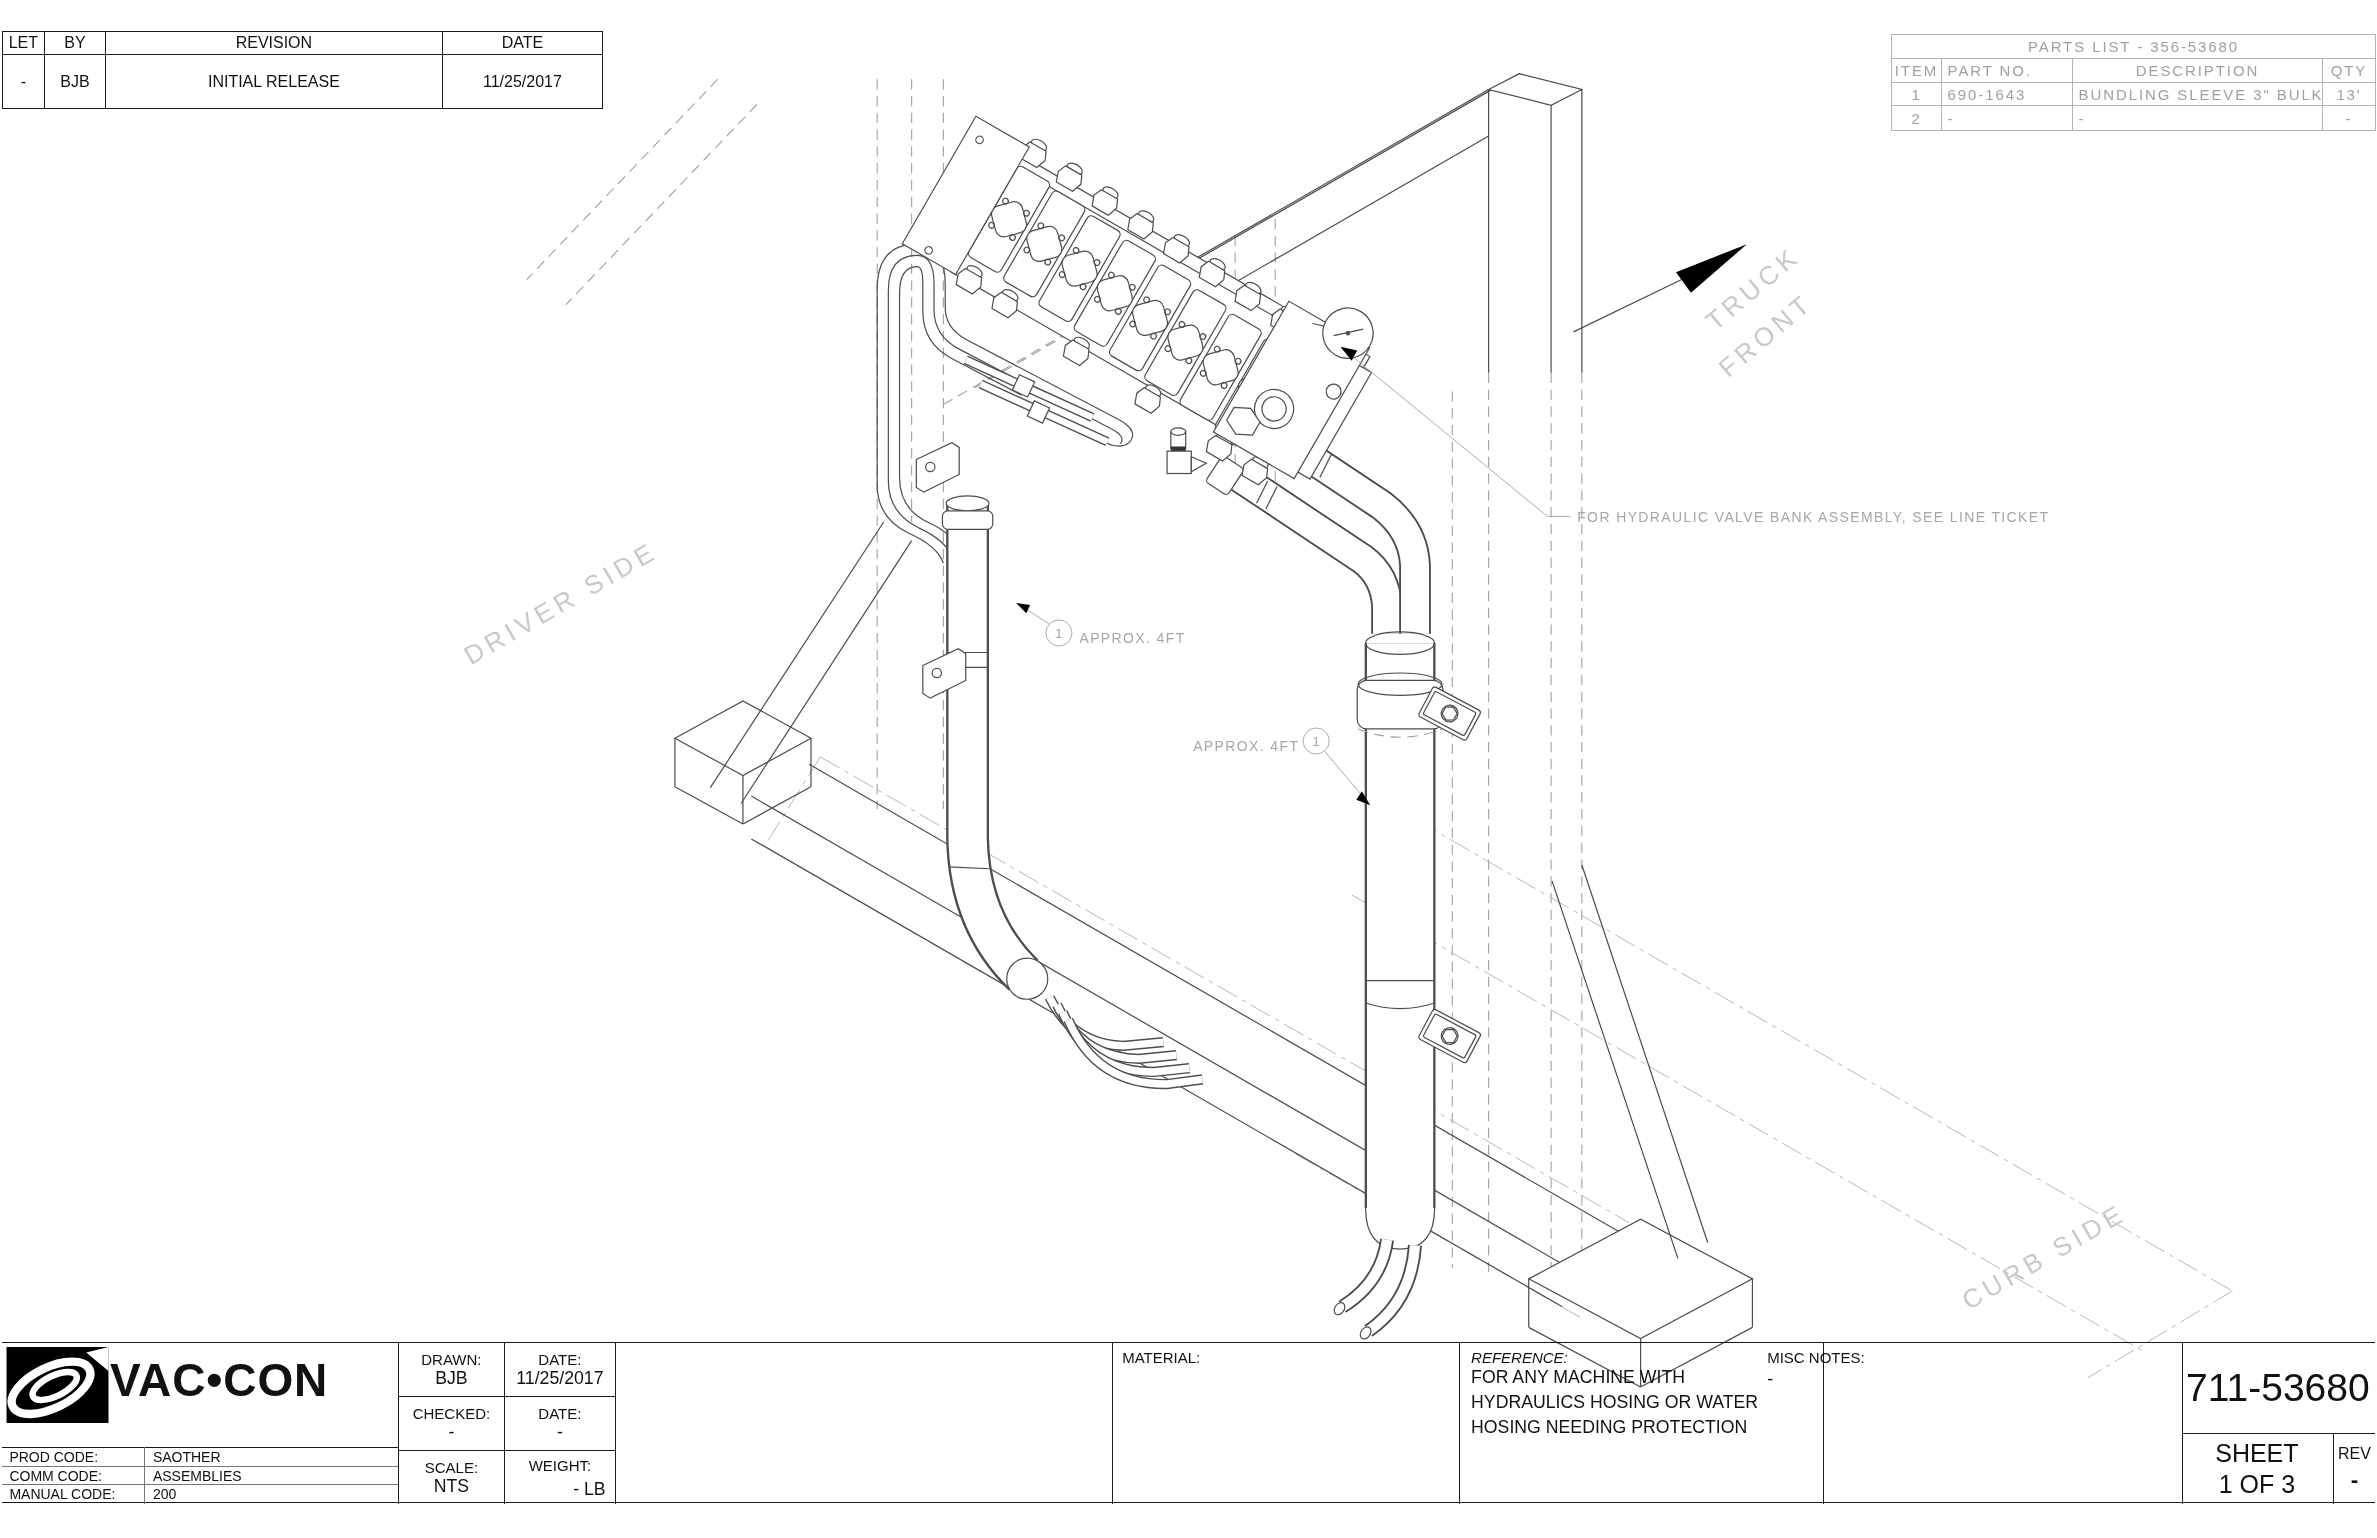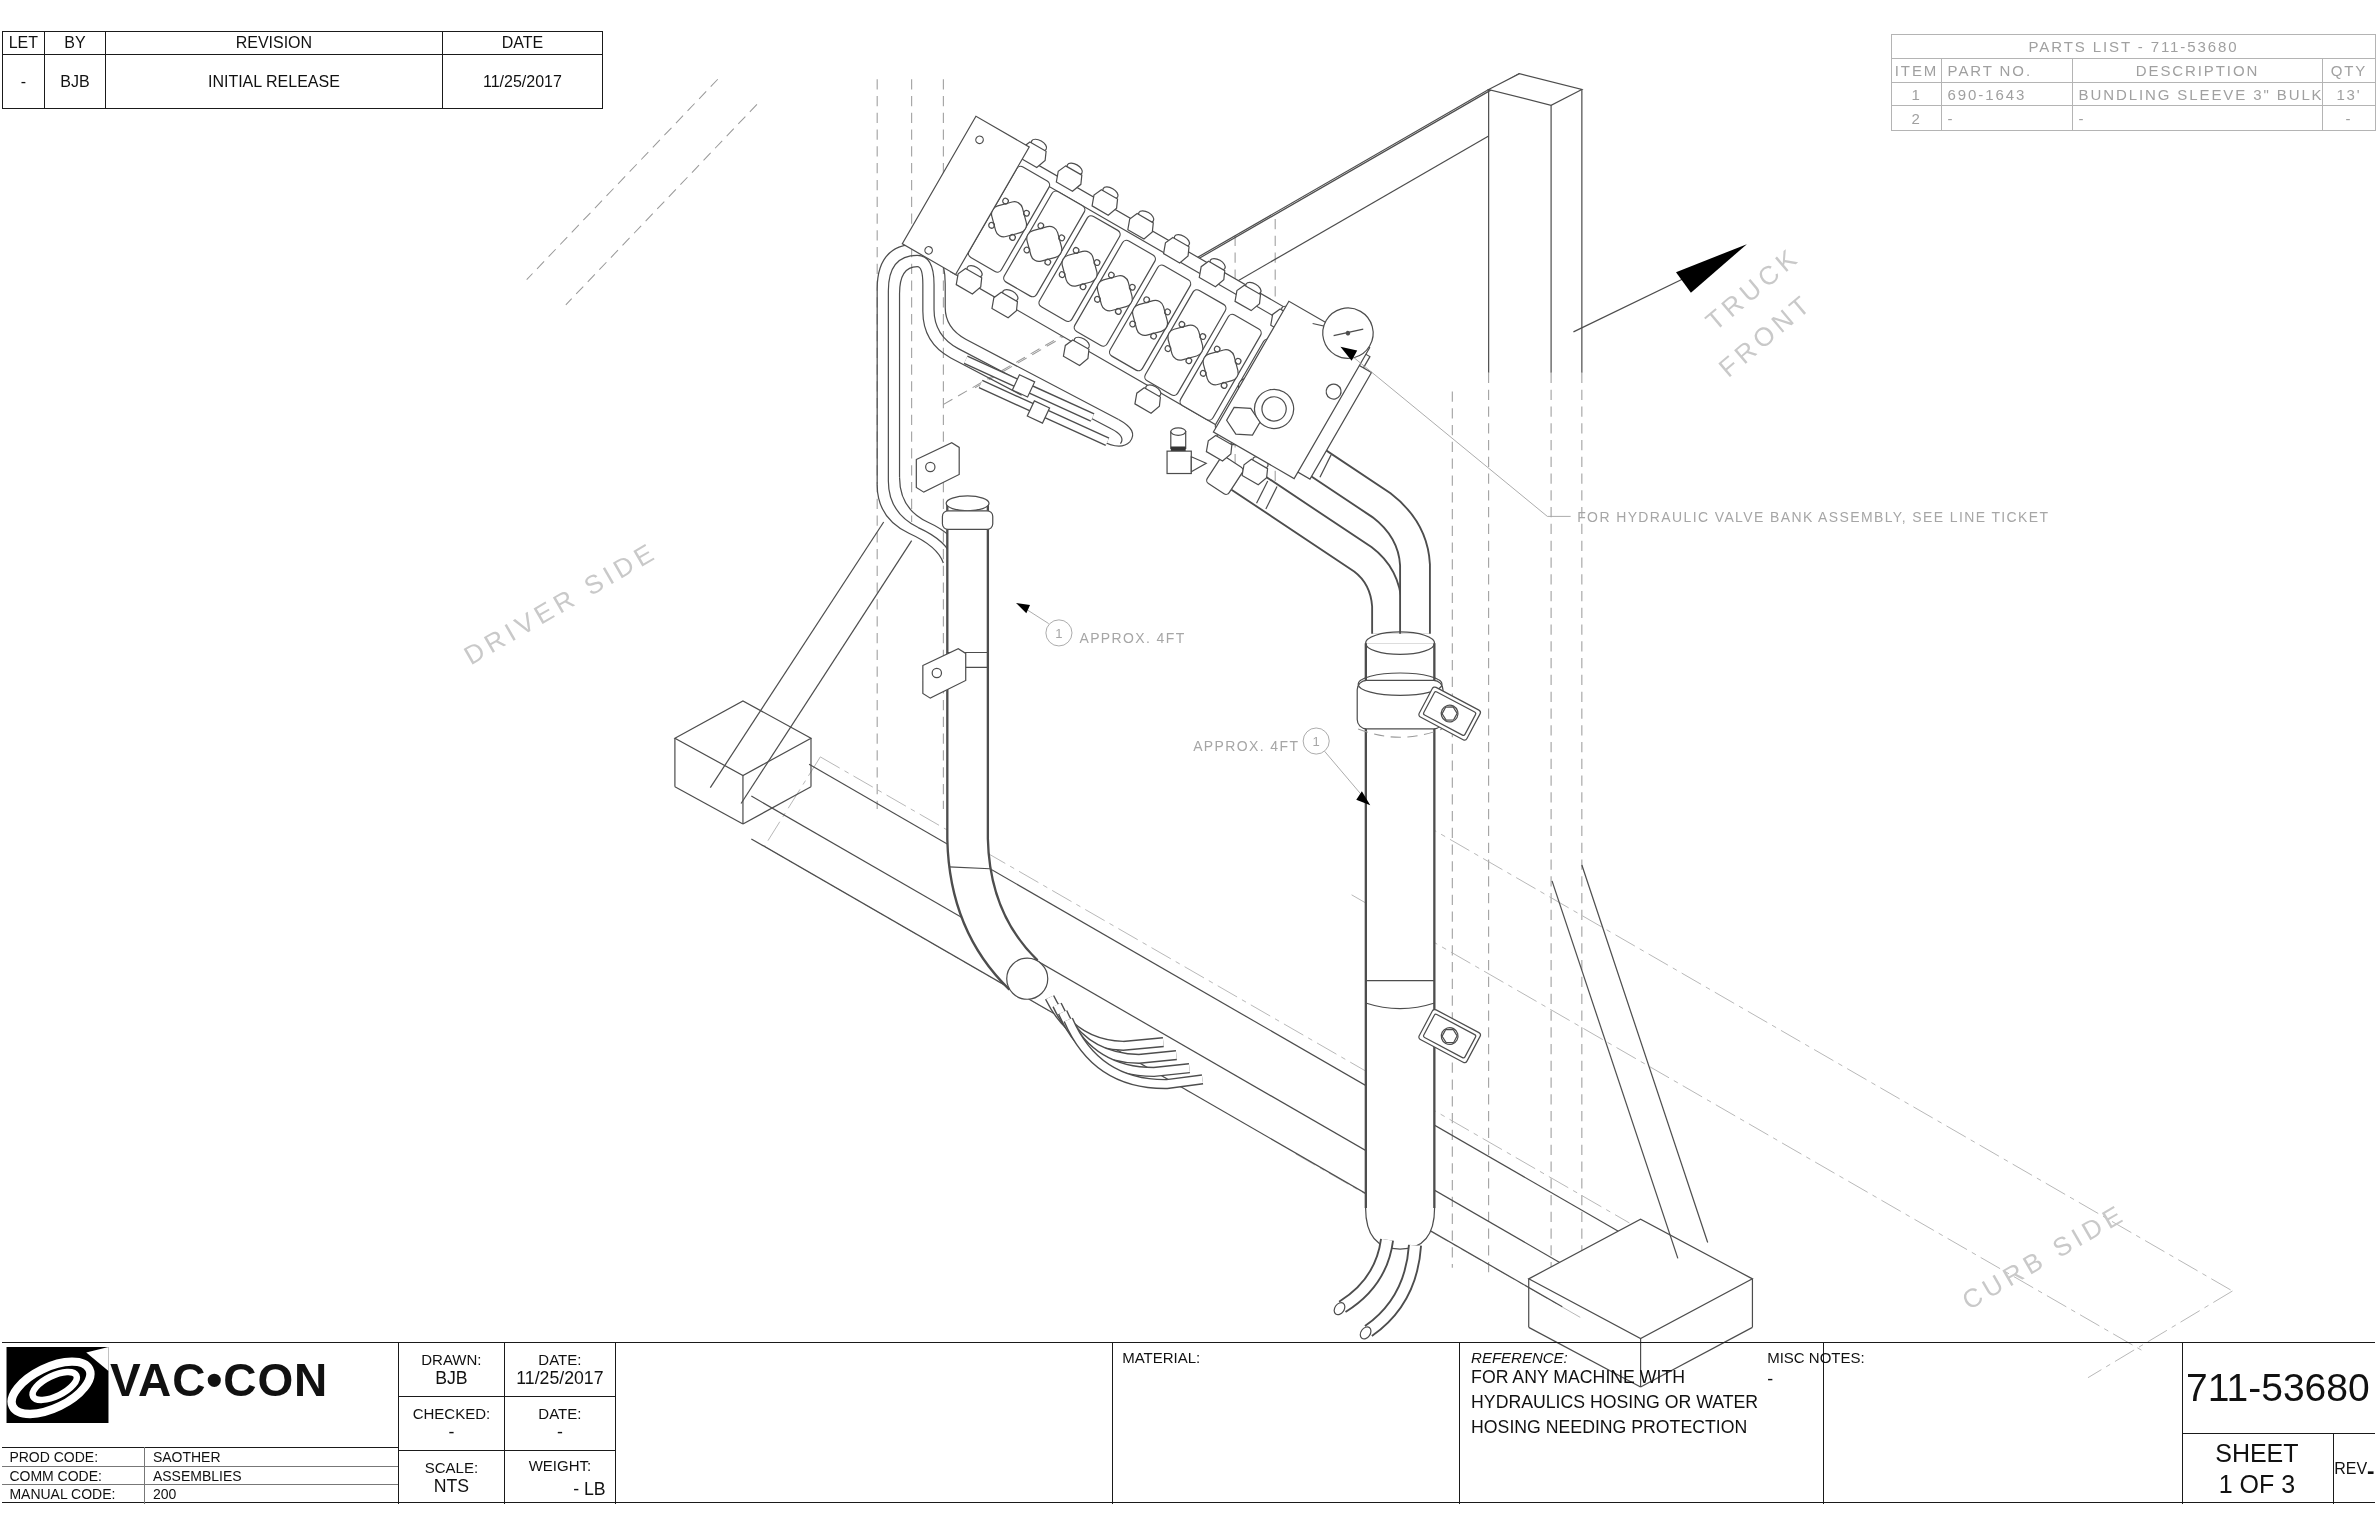--- a/index.html
+++ b/index.html
@@ -297,21 +297,21 @@
   <div class="c hdr">BY</div>
   <div class="c hdr">REVISION</div>
   <div class="c hdr" style="border-right:none">DATE</div>
   <div class="c">-</div>
   <div class="c">BJB</div>
   <div class="c">INITIAL RELEASE</div>
   <div class="c" style="border-right:none">11/25/2017</div>
 </div>
 
 <div class="abs parts" style="left:1891px;top:34px;display:grid;grid-template-columns:50px 131px 250px 52px;grid-template-rows:24px 24px 23px 24px;">
-  <div class="c center" style="grid-column:1/5;border-right:none">PARTS LIST - 711-53680</div>
+  <div class="c center" style="grid-column:1/5;border-right:none">PARTS LIST - 356-53680</div>
   <div class="c center">ITEM</div>
   <div class="c">PART NO.</div>
   <div class="c center">DESCRIPTION</div>
   <div class="c center" style="border-right:none">QTY</div>
   <div class="c center">1</div>
   <div class="c">690-1643</div>
   <div class="c">BUNDLING SLEEVE 3" BULK</div>
   <div class="c center" style="border-right:none">13'</div>
   <div class="c center" style="border-bottom:none">2</div>
   <div class="c" style="border-bottom:none">-</div>
@@ -397,18 +397,18 @@
     <div style="font-size:17.7px;margin:3.7px 0 0 9.3px;">-</div>
   </div>
 
   <div class="tb-cell tcenter" style="left:2180px;top:0;width:192px;height:90px;">
     <div style="font-size:39px;">711-53680</div>
   </div>
   <div class="tb-cell tcenter" style="left:2180px;top:91px;width:150px;height:70px;flex-direction:column;">
     <div style="font-size:25px;">SHEET</div>
     <div style="font-size:25px;margin-top:1.9px;">1 OF 3</div>
   </div>
-  <div class="tb-cell tcenter" style="left:2332px;top:91px;width:41px;height:70px;flex-direction:row;">
+  <div class="tb-cell tcenter" style="left:2332px;top:91px;width:41px;height:70px;flex-direction:column;">
     <div style="font-size:16px;">REV</div>
     <div style="font-size:22.4px;font-weight:700;margin-top:3.7px;">-</div>
   </div>
 </div>
 
 
 </body></html>

